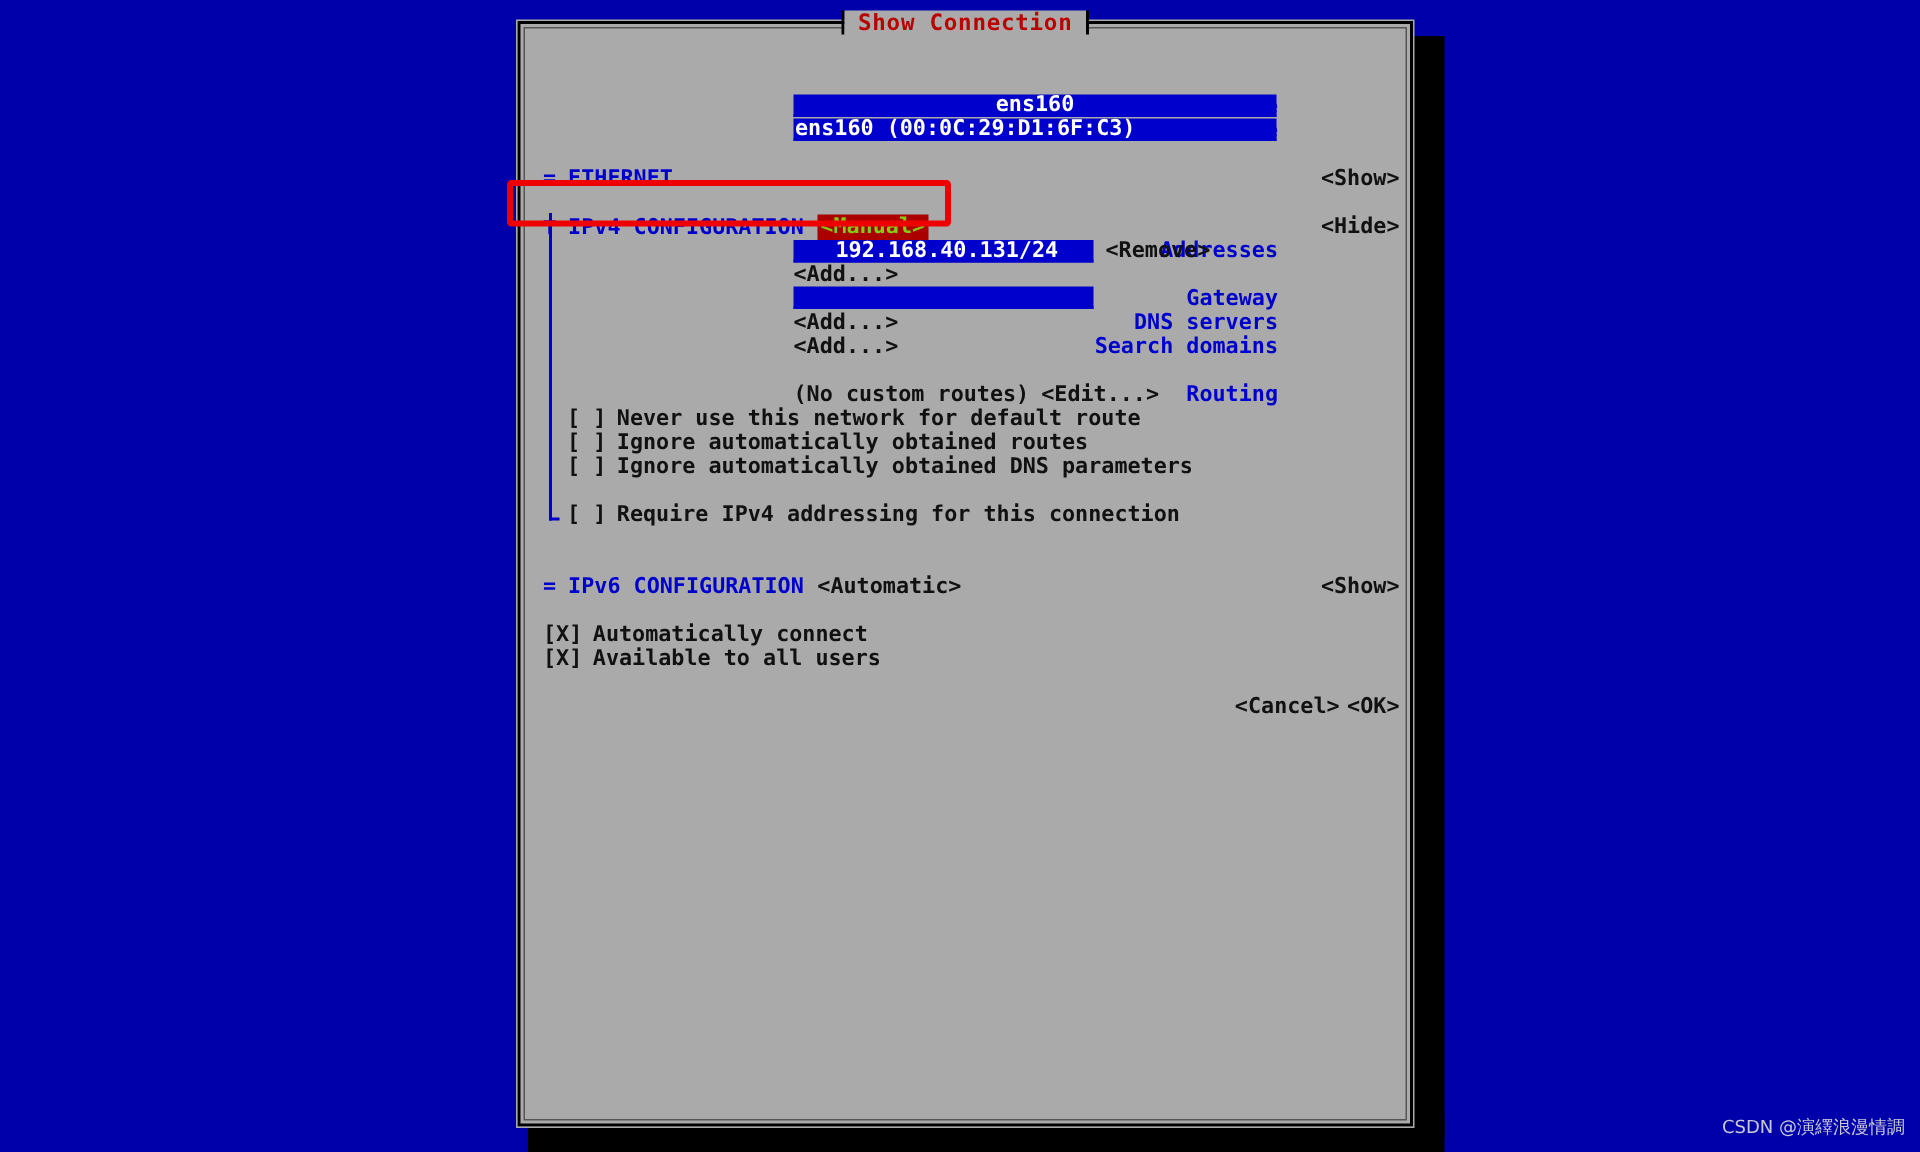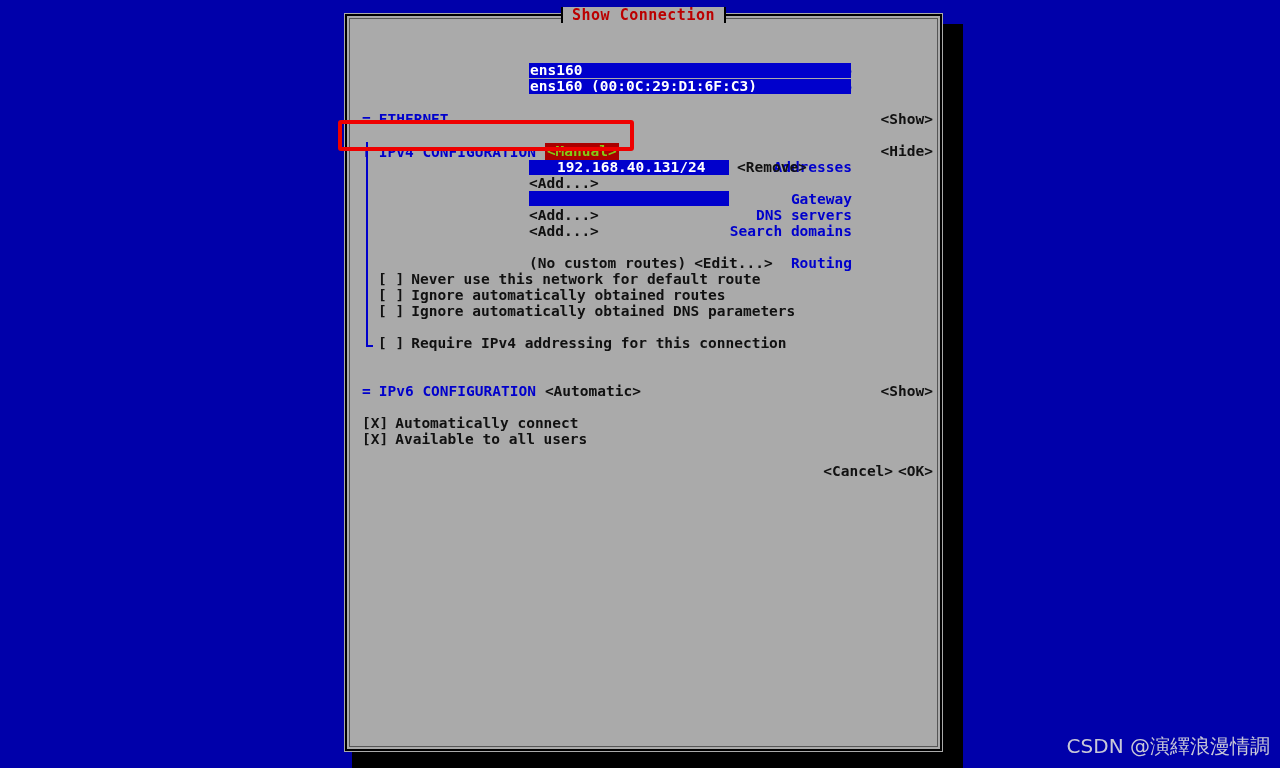--- a/index.html
+++ b/index.html
@@ -91,21 +91,21 @@
     position:absolute; left:338px; top:120px;
     width:296px; height:31px;
     border:4px solid #ee0000;
     border-radius:3px;
     pointer-events:none;
   }
 
   
   .watermark {
     position:absolute; right:10px; bottom:8px;
-    color:#c8c8d8; font-size:20px;
+    color:#c8c8d8; font-size:12px;
     font-family:"DejaVu Sans","Liberation Sans",sans-serif;
     white-space:nowrap;
   }
 </style>
 </head>
 <body>
 
 <div id="screen">
 
   <div class="shadow"></div>
@@ -117,21 +117,21 @@
     <div class="titlebar">
       <div class="title-tick"></div>
       <div class="title-text">Show Connection</div>
       <div class="title-tick"></div>
     </div>
 
     <div class="row" style="left:0px; top:47px; width:505px; justify-content:flex-end;">
       <span class="lbl-blue lblcol">Profile name</span>
     </div>
     <div class="row" style="left:182px; top:47px;">
-      <span class="field" style="width:322px;">ens160</span>
+      <span class="field" style="width:322px;text-align:center;">ens160</span>
     </div>
 
     <div class="row" style="left:0px; top:63px; width:505px; justify-content:flex-end;">
       <span class="lbl-blue lblcol">Device</span>
     </div>
     <div class="row" style="left:182px; top:63px;">
       <span class="field" style="width:322px;">ens160 (00:0C:29:D1:6F:C3)</span>
     </div>
 
     <div class="row" style="left:15px; top:95px;">

